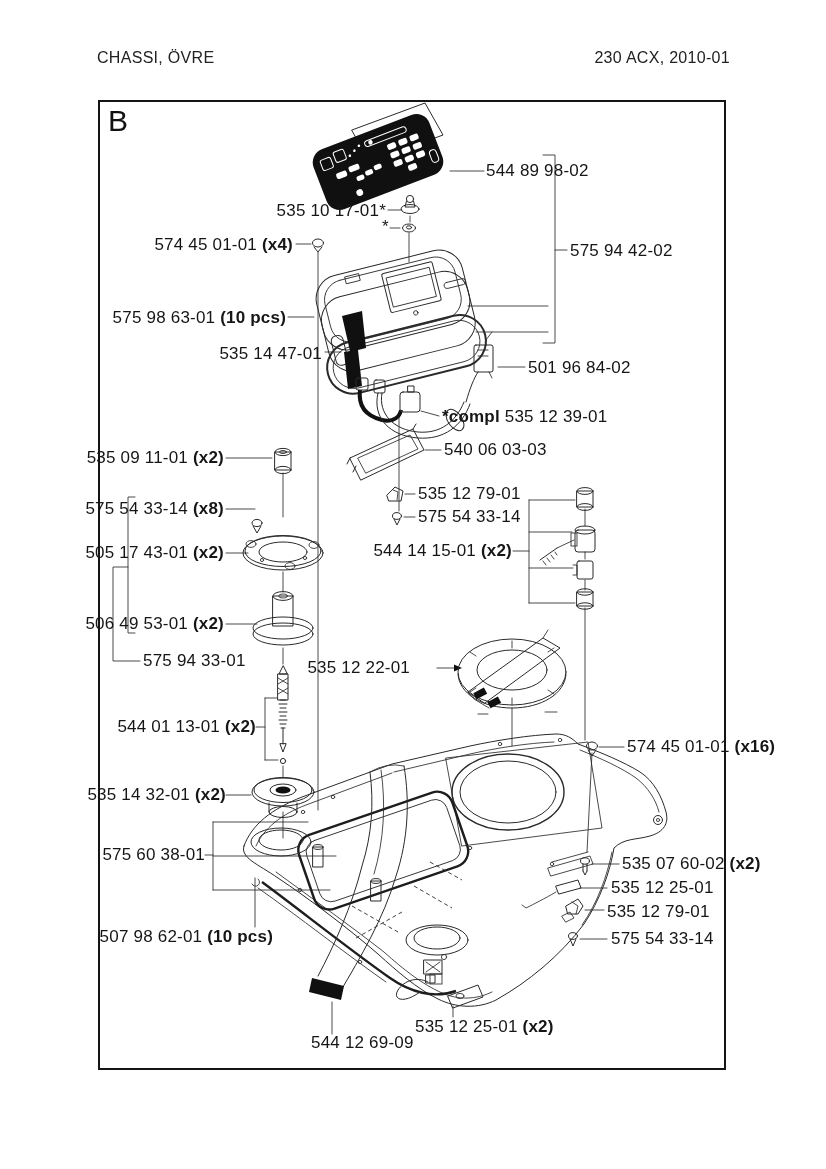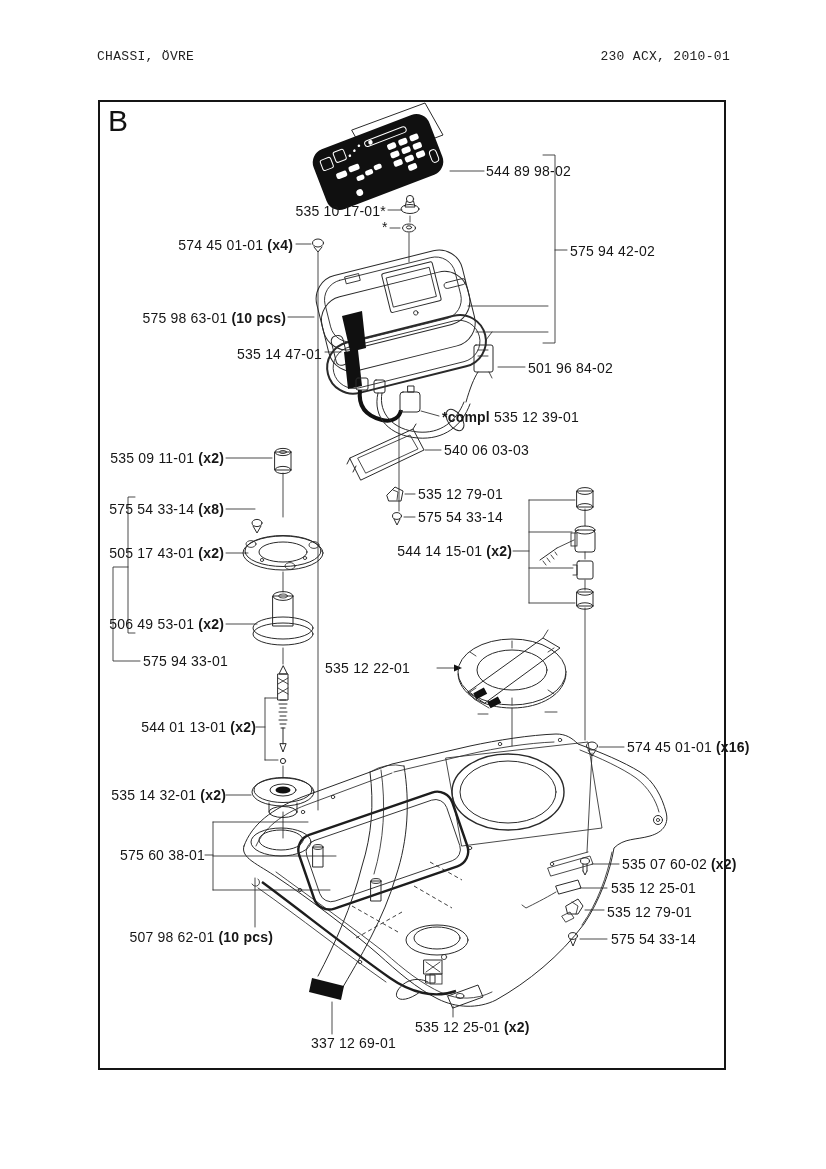--- a/index.html
+++ b/index.html
@@ -1,23 +1,23 @@
 <!DOCTYPE html>
 <html><head>
 <meta charset="utf-8">
 <style>
   html,body{margin:0;padding:0;background:#ffffff;}
   .page{position:relative;width:826px;height:1169px;background:#ffffff;
         font-family:"Liberation Sans", sans-serif;color:#1a1a1a;overflow:hidden;}
-  .hdr{position:absolute;font-size:13px;letter-spacing:.3px;color:#222;white-space:nowrap;font-family:Liberation Mono, monospace;}
+  .hdr{position:absolute;font-size:16px;letter-spacing:.3px;color:#222;white-space:nowrap;}
   .frame{position:absolute;left:98px;top:100px;width:628px;height:970px;
          border:2.5px solid #151515;background:#fff;box-sizing:border-box;}
   .sectionLetter{position:absolute;left:108px;top:104px;font-size:30px;font-weight:500;color:#111;}
   svg.art{position:absolute;left:0;top:0;pointer-events:none;}
-  .lbl{position:absolute;font-size:14px;white-space:nowrap;color:#161616;letter-spacing:.2px;line-height:16px;}
+  .lbl{position:absolute;font-size:17px;white-space:nowrap;color:#161616;letter-spacing:.2px;line-height:16px;}
   .lbl .b{font-weight:700;}
   .ln{stroke:#2a2a2a;stroke-width:1;fill:none;stroke-linecap:round;stroke-linejoin:round;}
   .th{stroke:#2a2a2a;stroke-width:.85;fill:none;stroke-linecap:round;}
   .hv{stroke:#1d1d1d;stroke-width:2.4;fill:none;stroke-linejoin:round;}
   .blk{fill:#101010;stroke:none;}
   .wthin{fill:none;stroke:#ffffff;stroke-width:1;}
   .dash{stroke:#2a2a2a;stroke-width:.9;fill:none;stroke-dasharray:4 3;}
 </style>
 </head>
 <body>
@@ -359,16 +359,16 @@
     <div class="lbl" style="right:570px;top:719px"><span>544 01 13-01</span><span class="b"> (x2)</span></div>
     <div class="lbl" style="right:600px;top:787px"><span>535 14 32-01</span><span class="b"> (x2)</span></div>
     <div class="lbl" style="right:621px;top:847px"><span>575 60 38-01</span></div>
     <div class="lbl" style="left:627px;top:739px"><span>574 45 01-01</span><span class="b"> (x16)</span></div>
     <div class="lbl" style="left:622px;top:856px"><span>535 07 60-02</span><span class="b"> (x2)</span></div>
     <div class="lbl" style="left:611px;top:880px"><span>535 12 25-01</span></div>
     <div class="lbl" style="left:607px;top:904px"><span>535 12 79-01</span></div>
     <div class="lbl" style="left:611px;top:931px"><span>575 54 33-14</span></div>
     <div class="lbl" style="right:553px;top:929px"><span>507 98 62-01</span><span class="b"> (10 pcs)</span></div>
     <div class="lbl" style="left:415px;top:1019px"><span>535 12 25-01</span><span class="b"> (x2)</span></div>
-    <div class="lbl" style="left:311px;top:1035px"><span>337 12 69-01</span></div>
+    <div class="lbl" style="left:311px;top:1035px"><span>544 12 69-09</span></div>
   </div>
 
 </div>
 
 </body></html>

